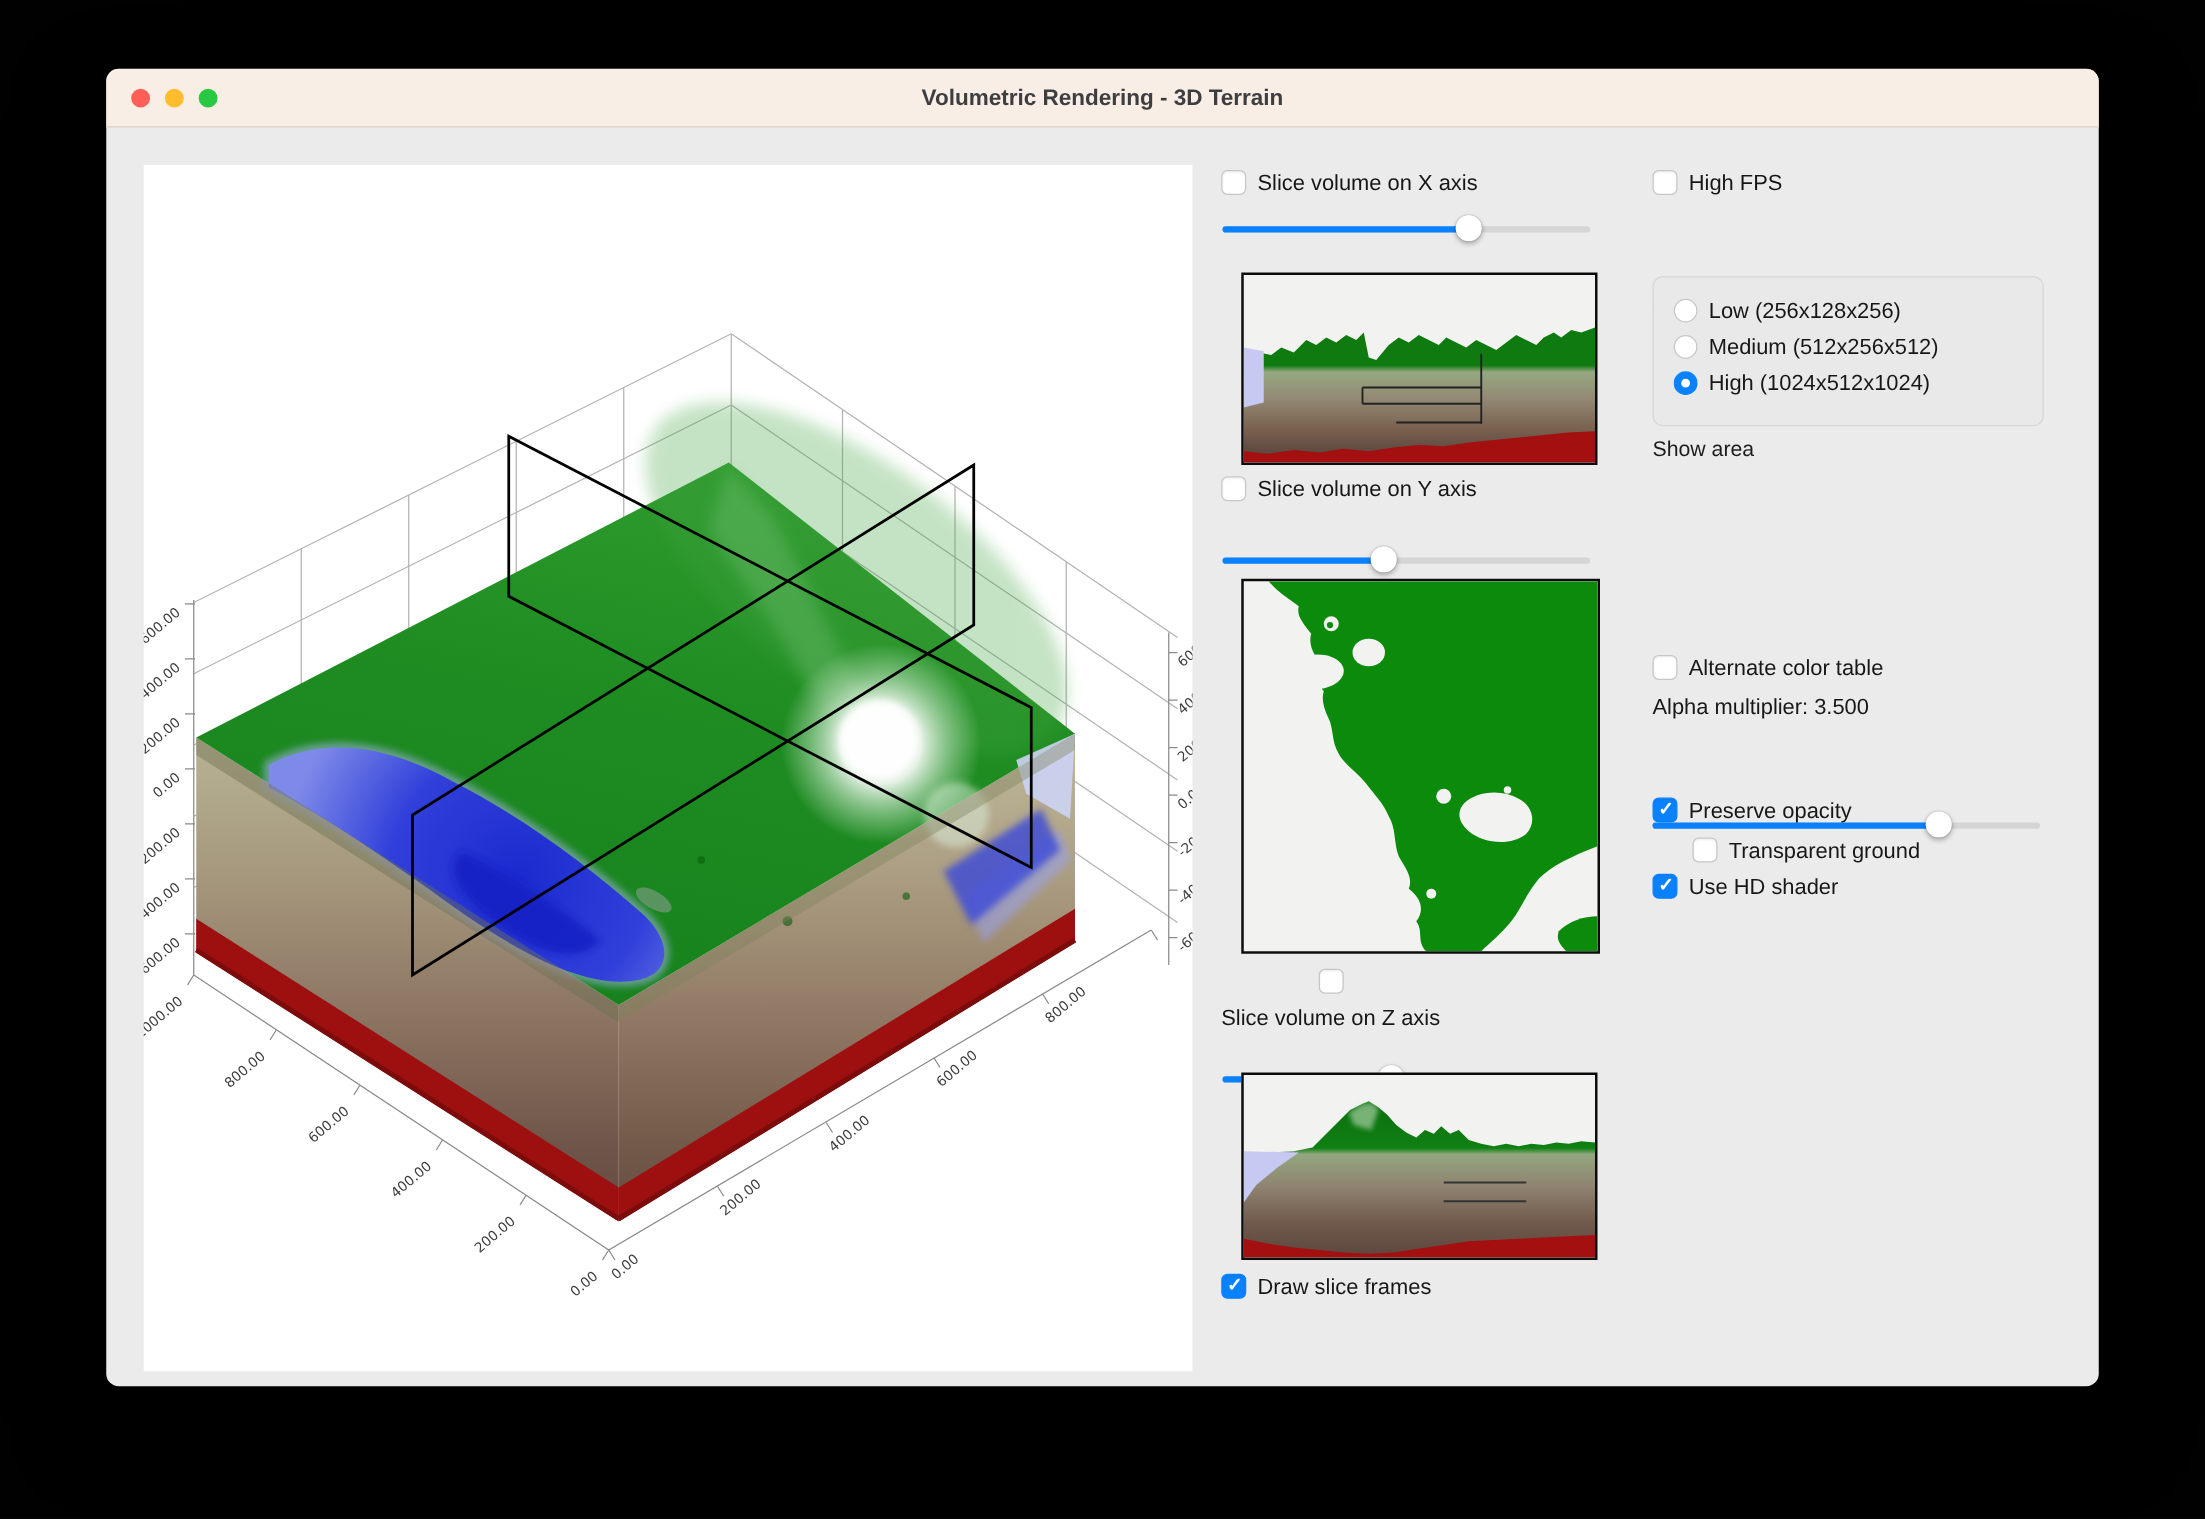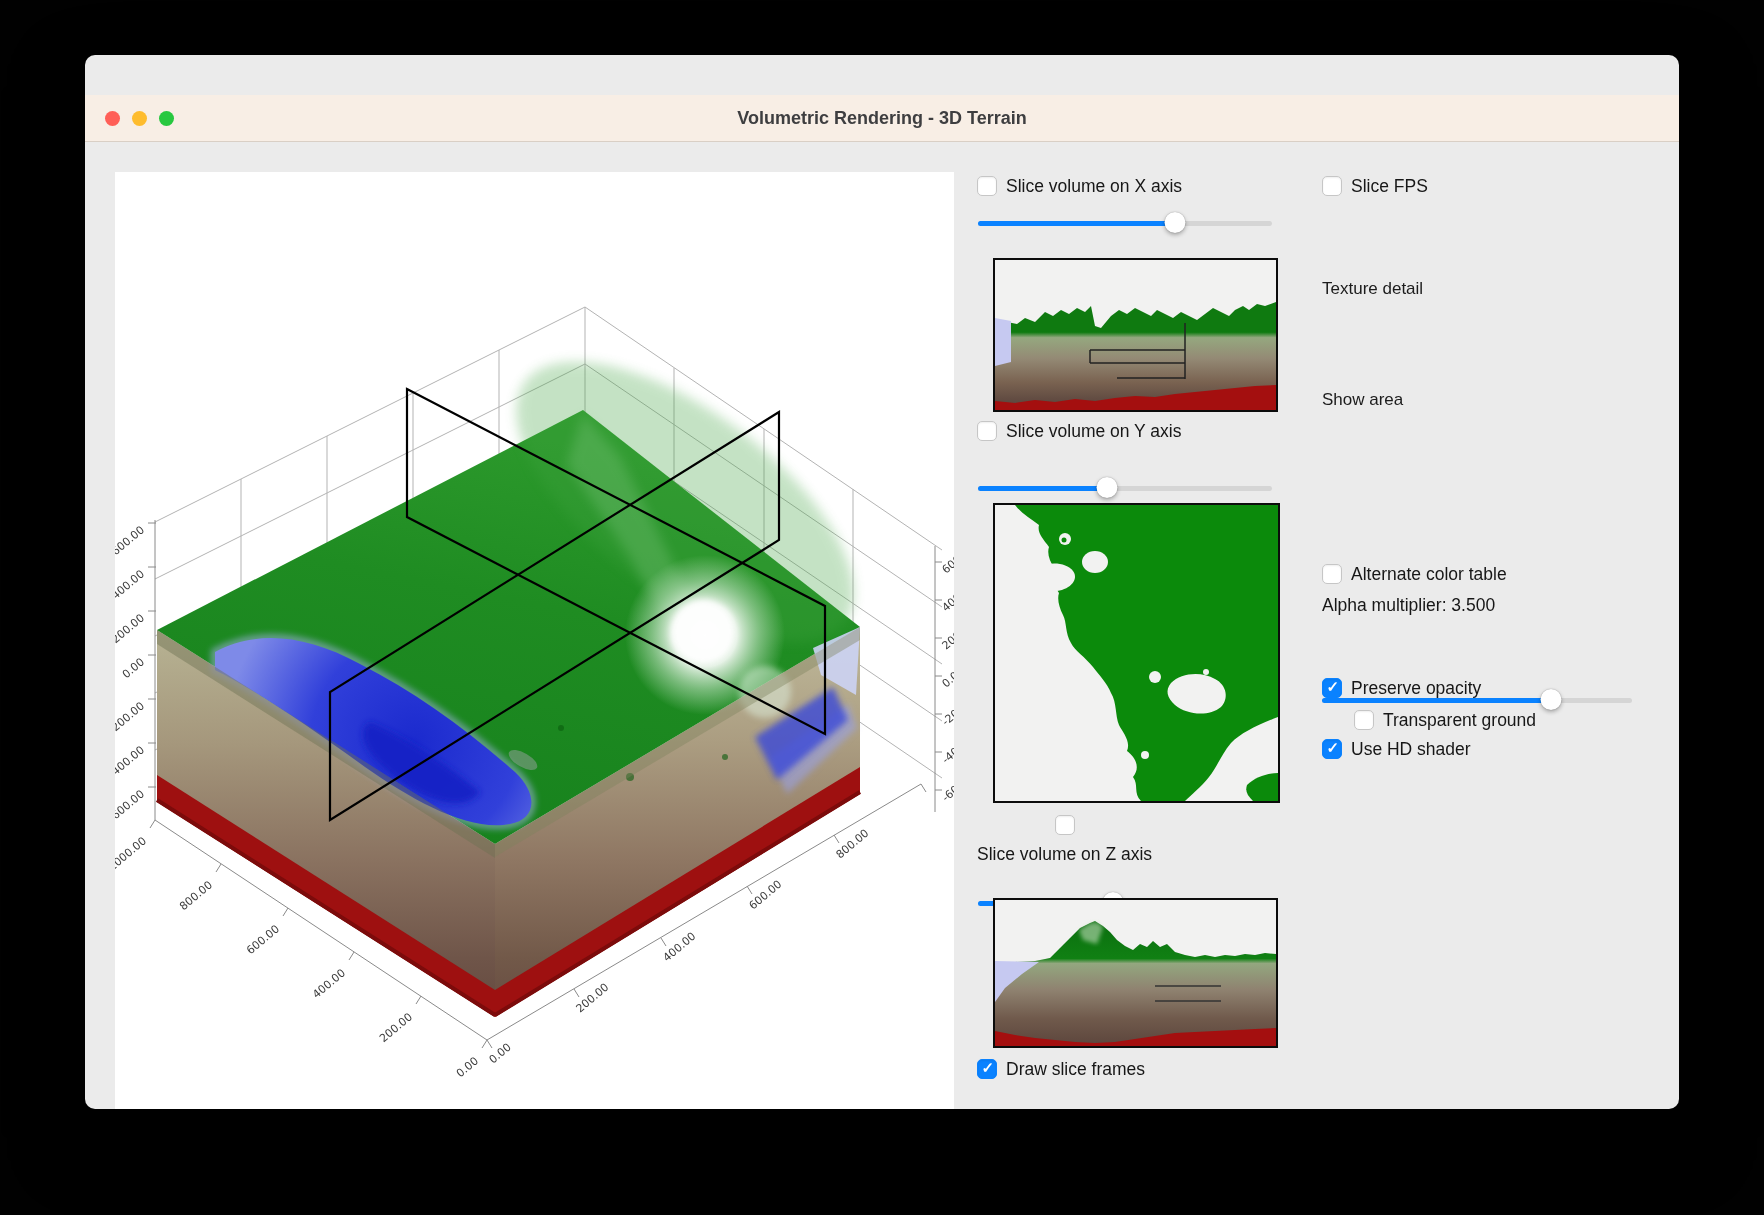--- a/index.html
+++ b/index.html
@@ -1,21 +1,21 @@
 <!DOCTYPE html>
 <html><head>
 <meta charset="utf-8">
 <style>
   html,body{margin:0;padding:0;background:#000;}
   .canvas{position:relative;width:1764px;height:1215px;background:#010101;overflow:hidden;
           font-family:"Liberation Sans",sans-serif;}
   .window{position:absolute;left:85px;top:55px;width:1594px;height:1054px;background:#ebebeb;
           border-radius:10px;box-shadow:0 30px 70px rgba(0,0,0,.65);overflow:hidden;}
   .titlebar{height:46px;background:#f8eee5;border-bottom:1px solid #d9cfc5;display:flex;
-            align-items:center;justify-content:center;position:relative;margin-top:40px;}
+            align-items:center;justify-content:center;position:relative;}
   .title{font-size:18px;font-weight:700;color:#3e3e40;}
   .lights{position:absolute;left:20px;top:0;height:100%;display:flex;align-items:center;gap:12px;}
   .light{width:15px;height:15px;border-radius:50%;display:inline-block;}
   .l-red{background:#ff5f57;}.l-yellow{background:#febc2e;}.l-green{background:#28c840;}
   .content{position:relative;height:1007px;}
   .abs{position:absolute;}
   .plot{left:30px;top:30px;width:839px;height:965px;background:#fff;}
   .row{display:flex;align-items:center;gap:9px;height:24px;cursor:default;}
   .row .lbl{font-size:17.5px;color:#171717;white-space:nowrap;}
   .cb{width:20px;height:20px;border-radius:5px;background:#fff;border:1px solid #c6c6c6;
@@ -310,24 +310,38 @@
       </g>
     </svg>
 
     <label class="abs row" style="left:892px;top:915px;">
       <span class="cb on"></span>
       <span class="lbl">Draw slice frames</span>
     </label>
 
     <label class="abs row" style="left:1237px;top:32px;">
       <span class="cb"></span>
-      <span class="lbl">Slice FPS</span>
+      <span class="lbl">High FPS</span>
     </label>
 
     <div class="abs grouplabel" style="left:1237px;top:97px;margin-top:40px;">Texture detail</div>
+    <div class="abs groupbox" style="left:1237px;top:119px;width:313px;height:120px;">
+      <label class="abs row" style="left:16px;top:14px;">
+        <span class="radio"></span>
+        <span class="lbl">Low (256x128x256)</span>
+      </label>
+      <label class="abs row" style="left:16px;top:43px;">
+        <span class="radio"></span>
+        <span class="lbl">Medium (512x256x512)</span>
+      </label>
+      <label class="abs row" style="left:16px;top:72px;">
+        <span class="radio sel"></span>
+        <span class="lbl">High (1024x512x1024)</span>
+      </label>
+    </div>
 
     <div class="abs grouplabel" style="left:1237px;top:248px;">Show area</div>
 
     <label class="abs row" style="left:1237px;top:420px;">
       <span class="cb"></span>
       <span class="lbl">Alternate color table</span>
     </label>
 
     <div class="abs lbl" style="left:1237px;top:453px;font-size:17.5px;color:#171717;">Alpha multiplier: 3.500</div>
     <div class="abs slider" style="left:1237px;top:488px;width:310px;">

